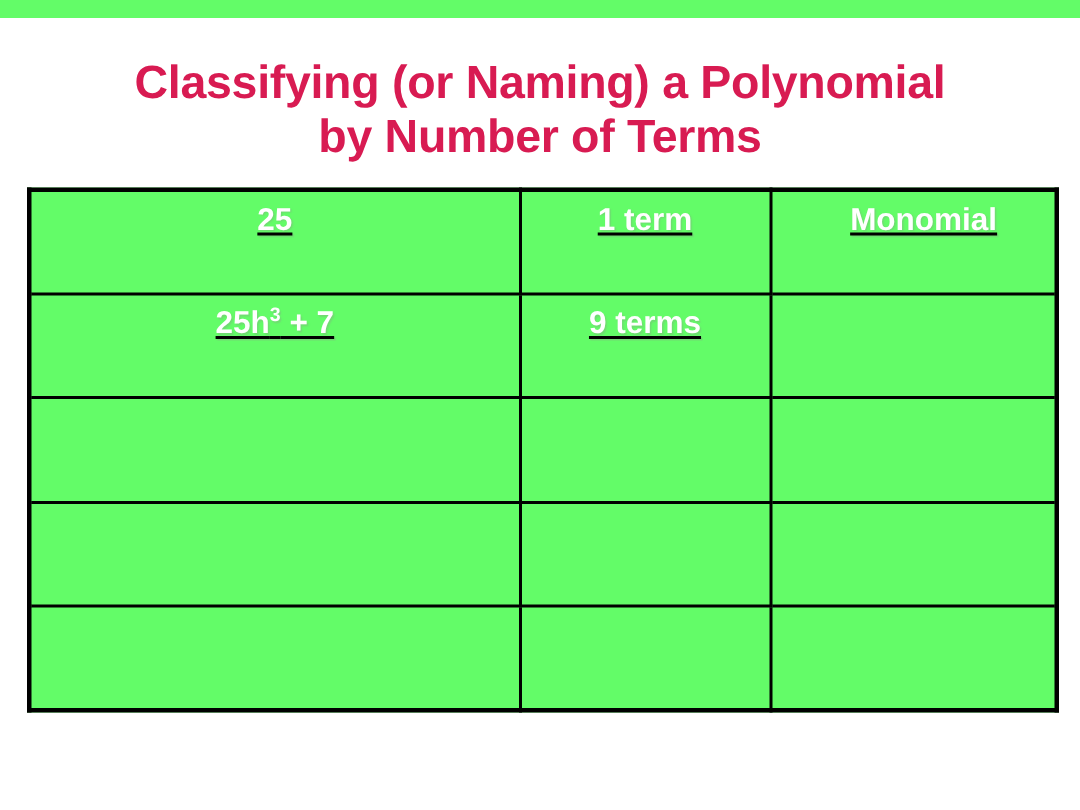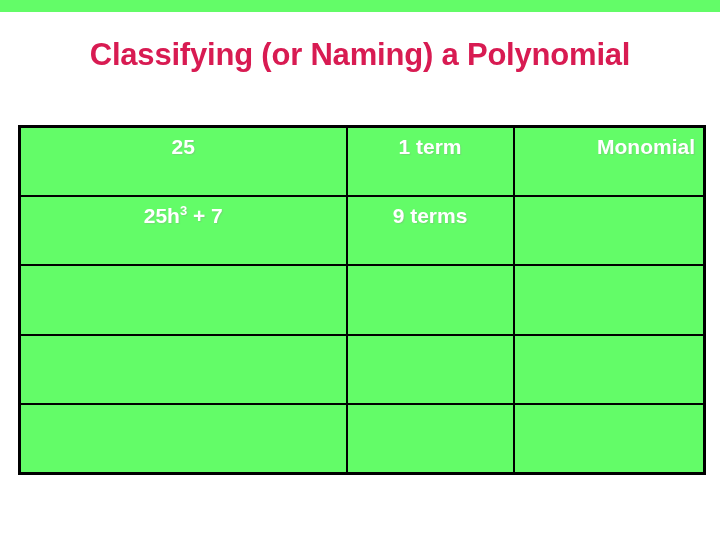--- a/index.html
+++ b/index.html
@@ -46,20 +46,21 @@
   #terms-table {
     position: absolute;
     left: 18px;
     top: 113px;
     width: 685px;
     height: 350px;
     border-collapse: collapse;
     table-layout: fixed;
     background: #63fc68;
     border: 3px solid #000000;
+    text-decoration: underline;
   }
   #terms-table col.c1 { width: 327px; }
   #terms-table col.c2 { width: 167px; }
   #terms-table col.c3 { width: 191px; }
 
   #terms-table tr { height: 58.3px; }
 
   #terms-table td {
     border: 2px solid #000000;
     padding: 0;
@@ -76,37 +77,38 @@
     color: #ffffff;
     font-family: "Liberation Sans", sans-serif;
     font-weight: bold;
     font-size: 21px;
     line-height: 26px;
     text-shadow: 1px 1px 1px rgba(120, 200, 120, 0.65);
     min-height: 26px;
     white-space: nowrap;
   }
   .align-center { text-align: center; }
-  .align-left   { text-align: right; padding-left: 22px; }
+  .align-left   { text-align: center; padding-left: 22px; }
 
   .cell-inner sup {
     font-size: 13px;
     line-height: 0;
     vertical-align: super;
   }
 
   .cell-empty { min-height: 26px; }
 </style>
 </head>
 <body>
 
 <div id="slide">
 
   <div id="title-block">
     <span class="title-line">Classifying (or Naming) a Polynomial</span>
+    <span class="title-line">by Number of Terms</span>
   </div>
 
   <table id="terms-table">
     <colgroup>
       <col class="c1">
       <col class="c2">
       <col class="c3">
     </colgroup>
     <tbody>
       <tr>

